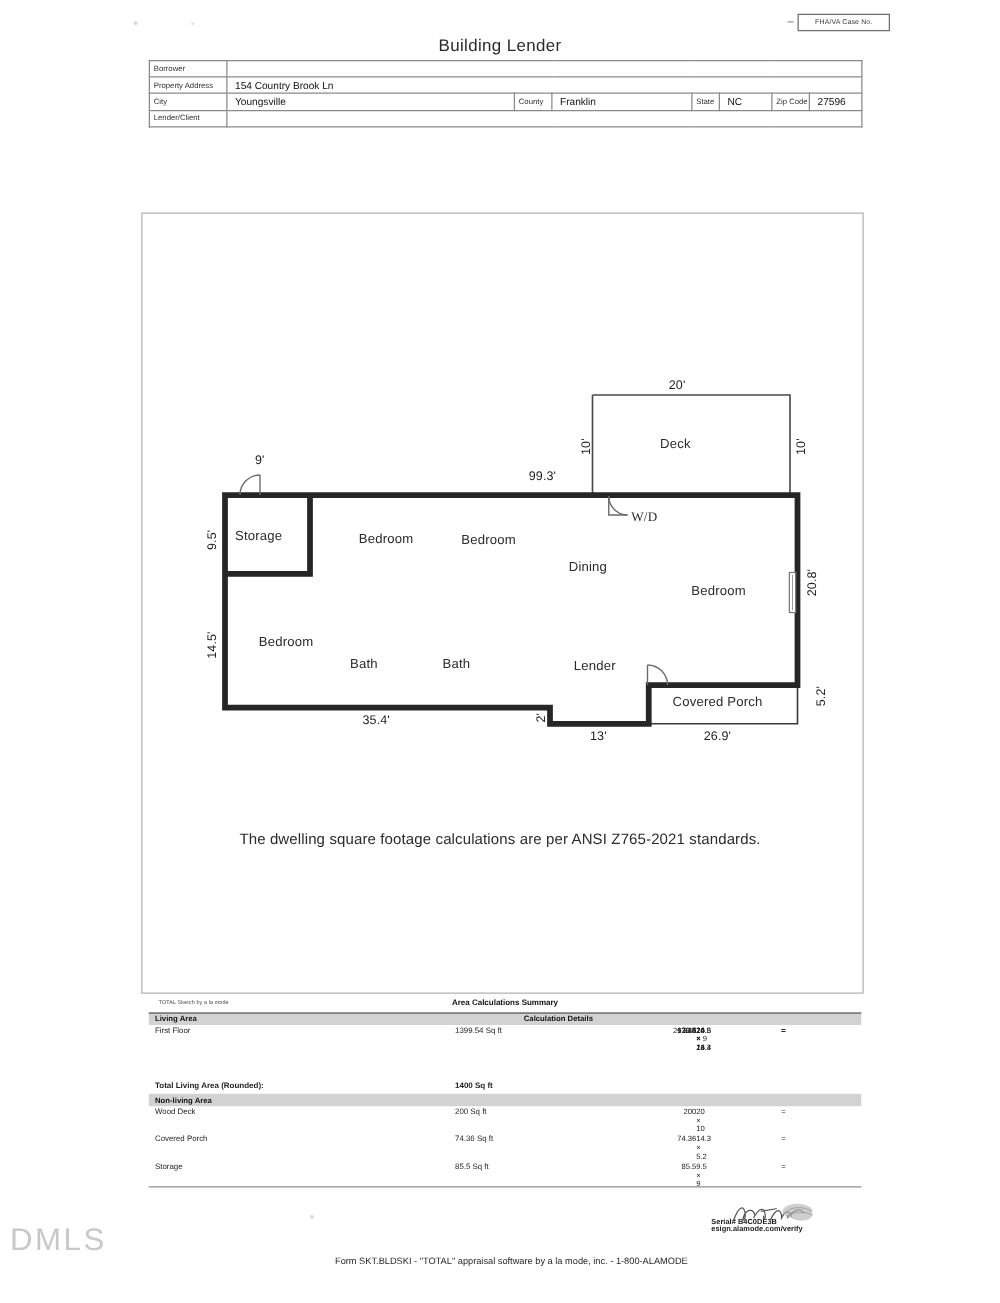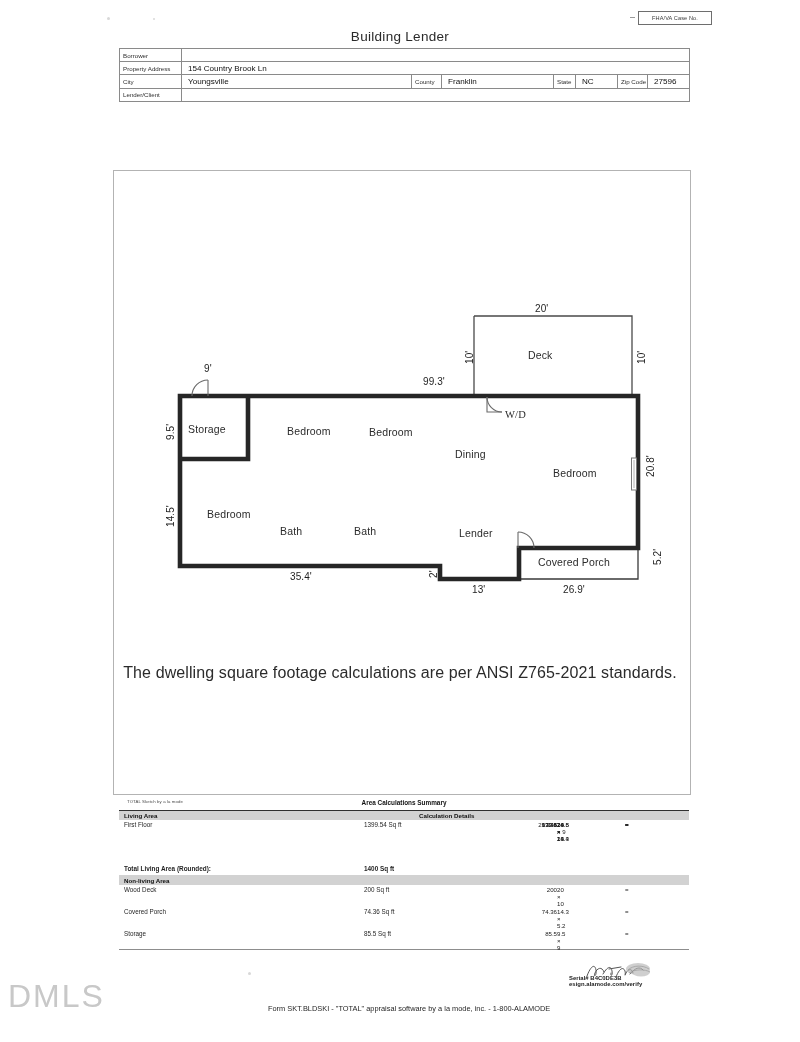--- a/index.html
+++ b/index.html
@@ -101,21 +101,21 @@
   .dim.vert {
     transform-origin: 0 0;
     transform: rotate(-90deg);
   }
 
   #ansi-note {
     position: absolute;
     left: 0; top: 664px;
     width: 800px;
     text-align: center;
-    font-size: 16px;
+    font-size: 12px;
     color: #2b2b2b;
     letter-spacing: .1px;
   }
 
   
   #calc-wrap {
     position: absolute;
     left: 119px; top: 797px;
     width: 570px;
     font-size: 6.3px;
@@ -181,21 +181,21 @@
   #form-line {
     position: absolute;
     left: 268px; top: 1004px;
     font-size: 7.4px;
     color: #262626;
     white-space: nowrap;
   }
   #watermark {
     position: absolute;
     left: 8px; top: 978px;
-    font-size: 32px;
+    font-size: 25px;
     color: #c8c8c8;
     letter-spacing: 2px;
     font-family: "Liberation Sans", sans-serif;
   }
   #esign {
     position: absolute;
     left: 569px; top: 975px;
     width: 120px;
   }
   #esign-serial, #esign-url {

